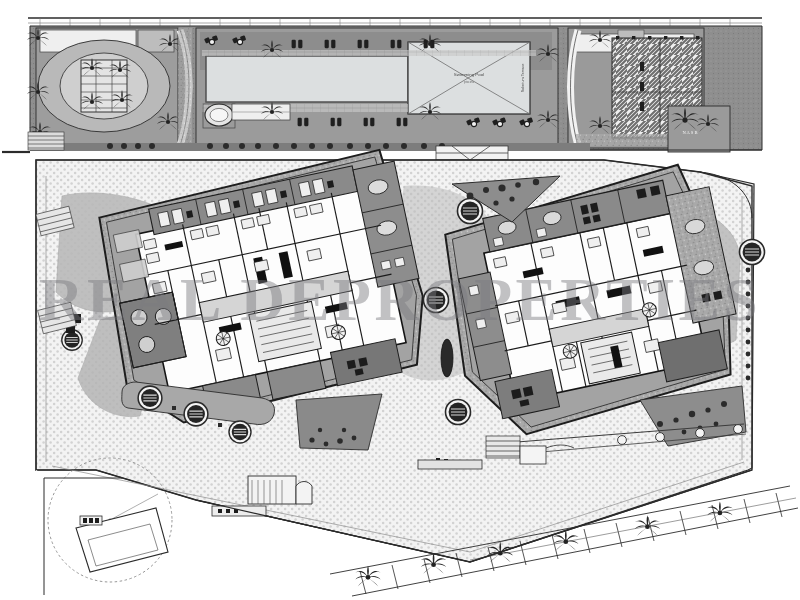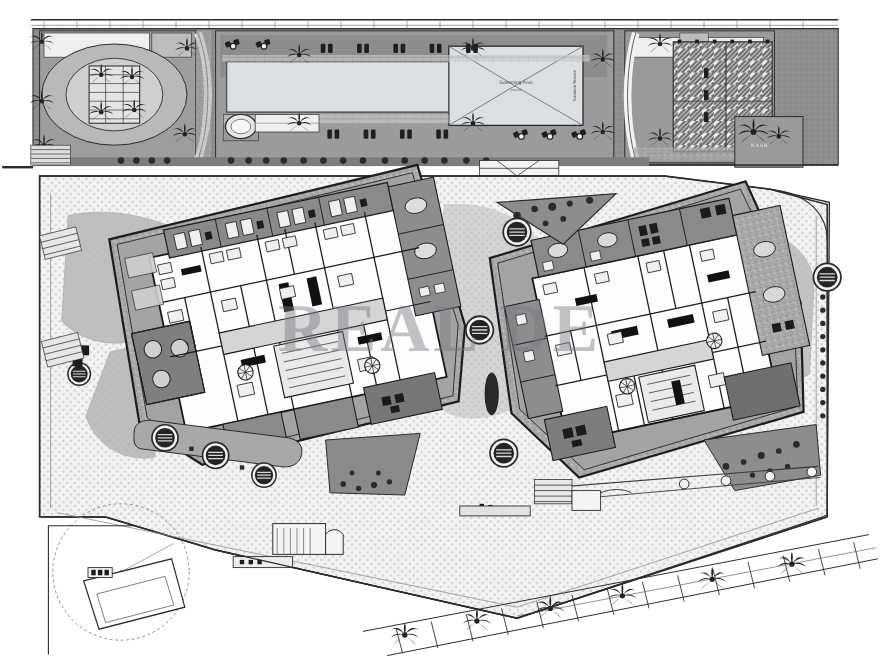--- a/index.html
+++ b/index.html
@@ -712,15 +712,16 @@
     <rect x="40" y="306" width="34" height="24" transform="rotate(-14 57 318)"></rect>
     <path d="M40 312H74M40 318H74M40 324H74" transform="rotate(-14 57 318)"></path>
   </g>
 
   <path d="M196 500 L470 562 L752 470" fill="none" stroke="#2b2b2b" stroke-width="1.1"></path>
   </g>
 </svg>
 
 <div id="watermark">
   <div class="wm-line wm-1">REAL DE</div>
+  <div class="wm-line wm-2">PROPERTIES</div>
 </div>
 
 </div>
 
 </body></html>

